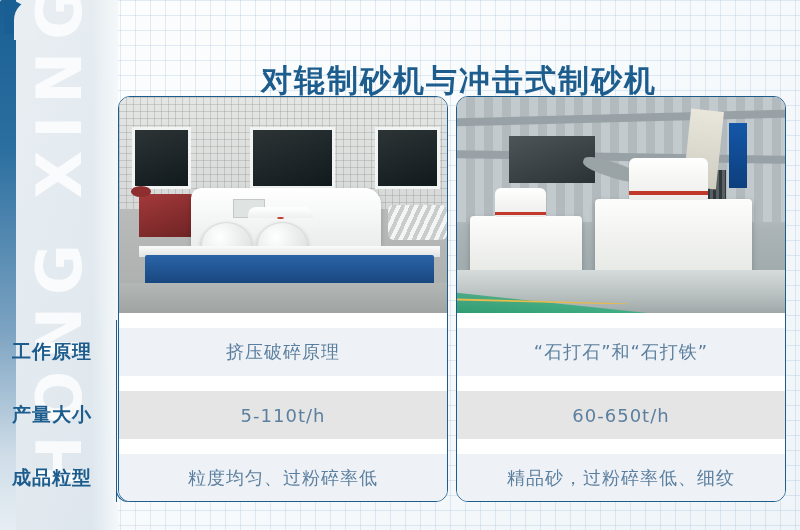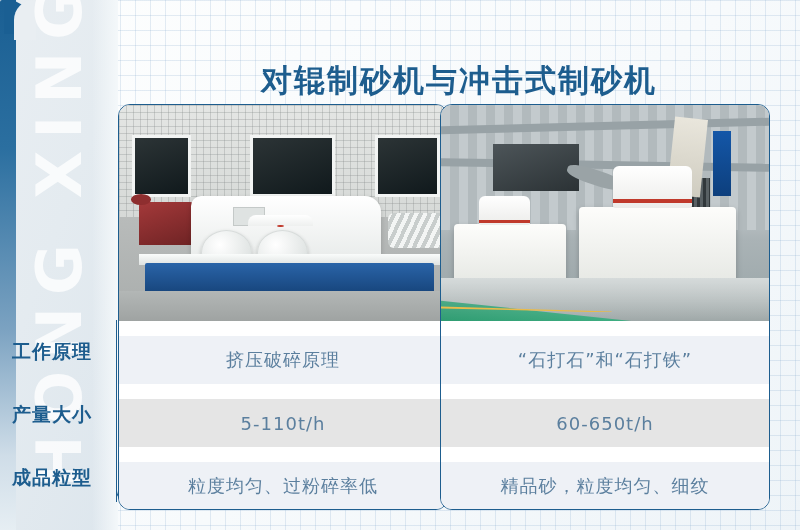--- a/index.html
+++ b/index.html
@@ -78,24 +78,23 @@
   }
 
   
   .card{
     position:absolute;top:96px;height:406px;
     border:1.6px solid #1d5d8e;
     border-radius:12px;
     background:#ffffff;
     box-sizing:border-box;
     overflow:hidden;
-    margin-top:8px;
   }
   .card-left{left:118px;width:330px;}
-  .card-right{left:440px;width:330px;}
+  .card-right{left:456px;width:330px;}
 
   .card-photo{
     position:relative;width:100%;height:216px;overflow:hidden;
     border-top-left-radius:10px;border-top-right-radius:10px;
   }
 
   .rows{position:relative;width:100%;}
   .row{
     height:48px;display:flex;align-items:center;justify-content:center;
     background:#eef1f6;
@@ -288,17 +287,17 @@
         <div class="yellow"></div>
         <div class="refl"></div>
       </div>
     </div>
     <div class="rows">
       <div class="row-gap"></div>
       <div class="row">“石打石”和“石打铁”</div>
       <div class="row-gap"></div>
       <div class="row alt">60-650t/h</div>
       <div class="row-gap"></div>
-      <div class="row">精品砂，粒度均匀、细纹</div>
+      <div class="row">精品砂，过粉碎率低、细纹</div>
     </div>
   </div>
 
 </div>
 
 </body></html>

